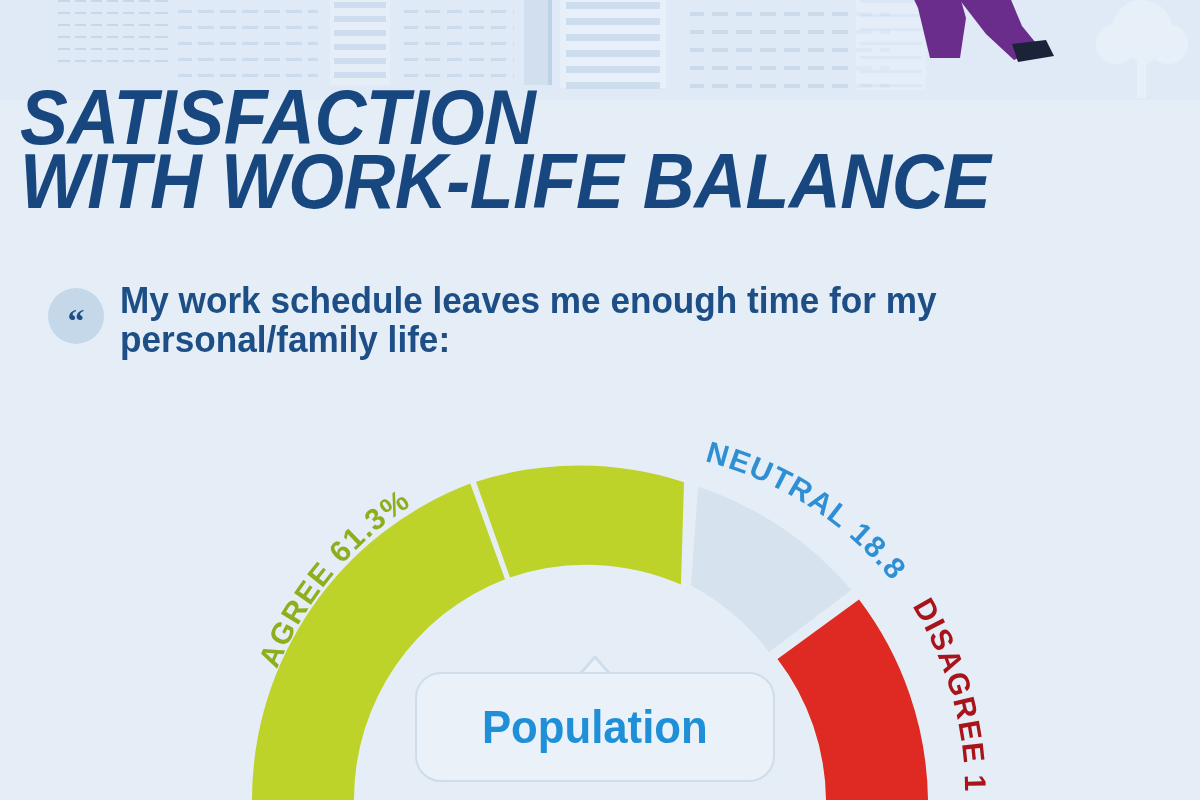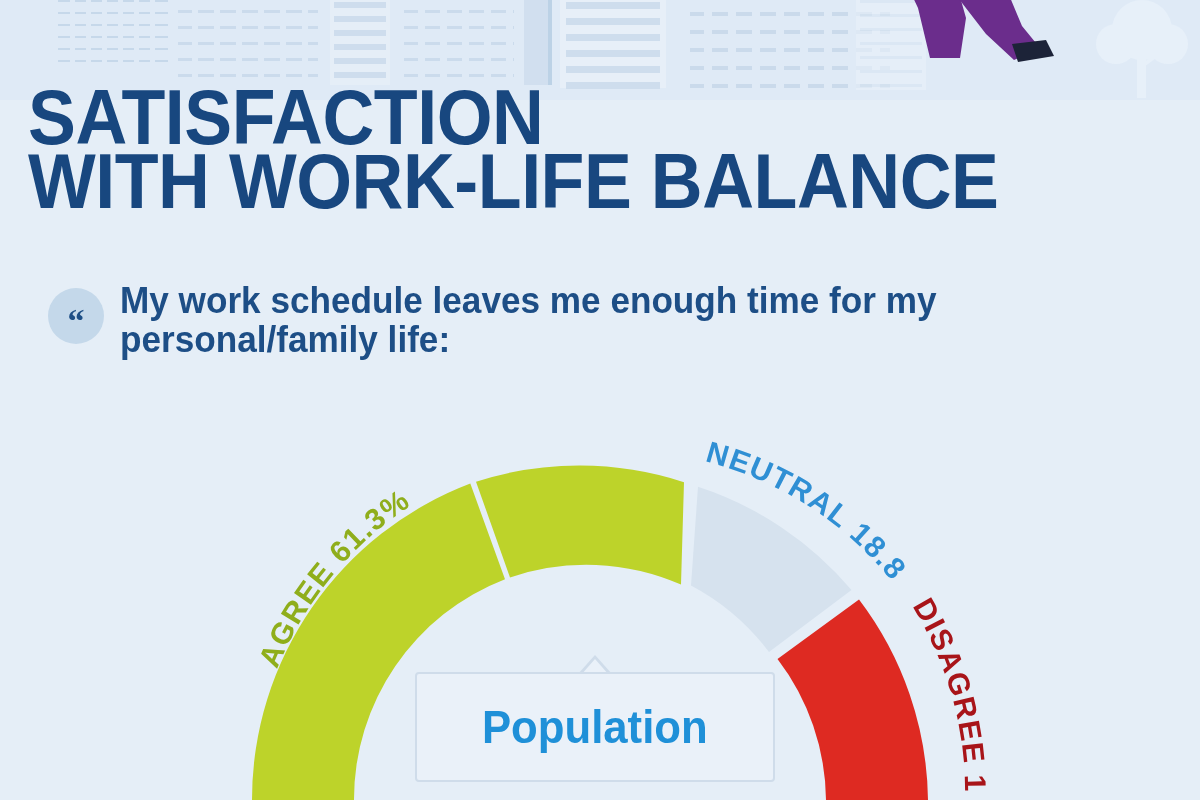--- a/index.html
+++ b/index.html
@@ -11,21 +11,21 @@
   }
 
   
   #banner{
     position:absolute;left:0;top:0;width:1200px;height:100px;
     background:#dfeaf6;overflow:hidden;
   }
 
   
   #title-block{
-    position:absolute;left:28px;top:82px;width:1160px;
+    position:absolute;left:20px;top:82px;width:1160px;font-style:italic;
   }
   .title-line{
     font-family:"Liberation Sans Narrow","Liberation Sans",sans-serif;
     font-weight:bold;
     color:#18477f;
     letter-spacing:-0.5px;
     line-height:0.90;
     transform:scaleX(0.92);
     transform-origin:left center;
     white-space:nowrap;
@@ -70,21 +70,21 @@
   }
   .lbl-agree{fill:#8fae1b;font-size:30px;}
   .lbl-neutral{fill:#2f8fd4;font-size:30px;}
   .lbl-disagree{fill:#a81419;font-size:30px;}
 
   
   #population-callout{
     position:absolute;left:415px;top:672px;
     width:360px;height:110px;
     border:2px solid #cfdcea;
-    border-radius:4px;
+    border-radius:26px;
     background:#eaf1f9;
     box-sizing:border-box;
     display:flex;align-items:center;justify-content:center;
   }
   #population-label{
     color:#1f90d8;
     font-family:"Liberation Sans Narrow","Liberation Sans",sans-serif;
     font-weight:bold;font-size:46px;
     transform:scaleX(0.95);
   }

